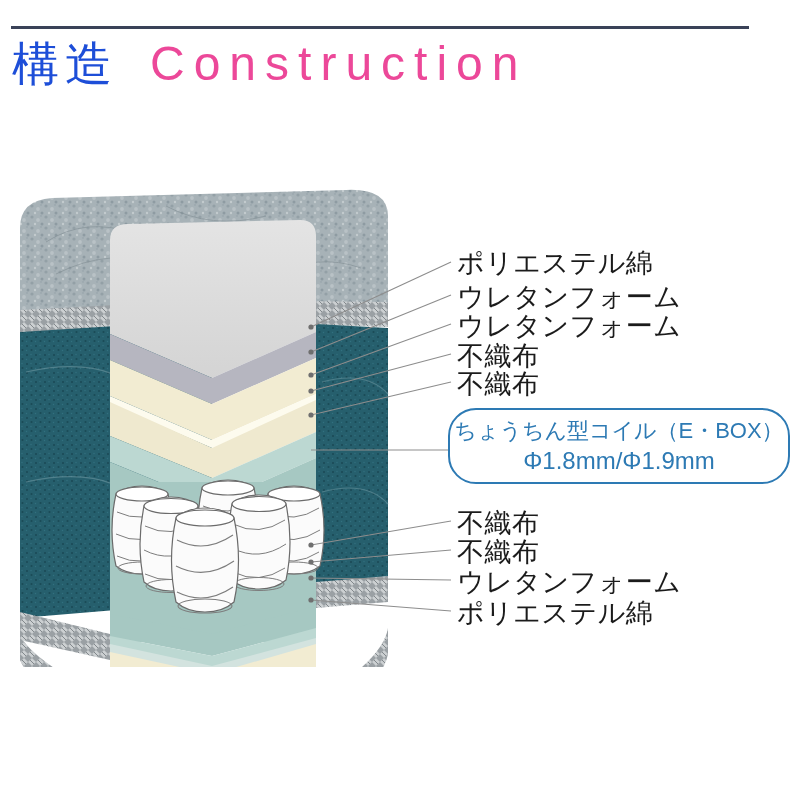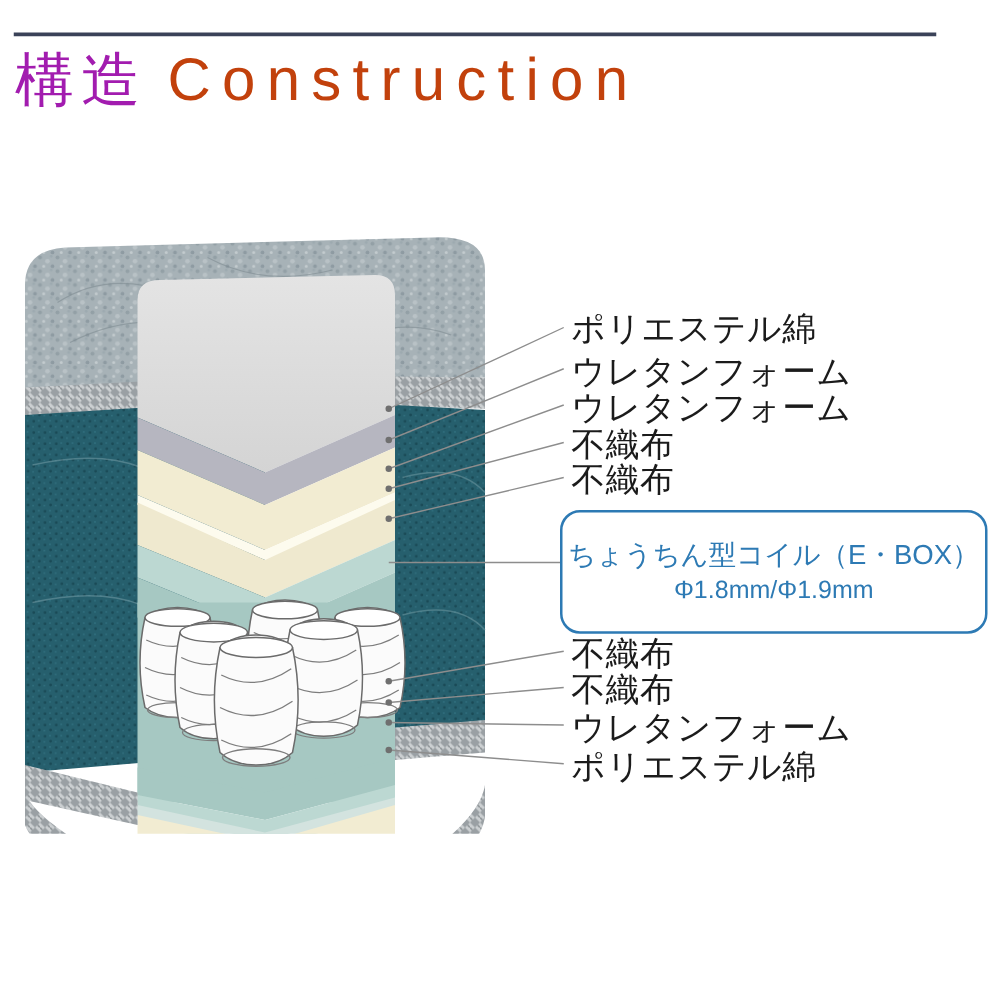--- a/index.html
+++ b/index.html
@@ -15,26 +15,26 @@
   
   .header-rule{
     position:absolute;left:11px;top:26px;width:738px;height:3px;
     background:#3a4258;
   }
   .title-row{
     position:absolute;left:12px;top:40px;width:760px;height:70px;
     display:flex;align-items:baseline;
   }
   .title-jp{
-    font-size:47px;line-height:1;color:#a21caf;
+    font-size:47px;line-height:1;color:#1d4ed8;
     letter-spacing:6px;font-weight:400;white-space:nowrap;
   }
   .title-en{
-    font-size:48px;line-height:1;color:#c2410c;
-    letter-spacing:9px;margin-left:16px;font-weight:300;white-space:nowrap;
+    font-size:48px;line-height:1;color:#ec4899;
+    letter-spacing:9px;margin-left:32px;font-weight:300;white-space:nowrap;
   }
 
   
   #illus{position:absolute;left:16px;top:182px;width:376px;height:485px;}
   #illus svg{display:block;}
 
   
   #leaders{position:absolute;left:0;top:0;width:800px;height:800px;pointer-events:none;}
 
   
@@ -52,31 +52,31 @@
   .label-top-4{left:457px;top:343px;}
   .label-top-5{left:457px;top:371px;}
 
   .label-bot-1{left:457px;top:510px;}
   .label-bot-2{left:457px;top:539px;}
   .label-bot-3{left:457px;top:569px;}
   .label-bot-4{left:457px;top:600px;}
 
   
   #callout{
-    position:absolute;left:448px;top:408px;width:342px;height:99px;
-    border:2px solid #2d7ab4;border-radius:16px;
+    position:absolute;left:448px;top:408px;width:342px;height:76px;
+    border:2px solid #2d7ab4;border-radius:28px;
     box-sizing:border-box;
     display:flex;flex-direction:column;align-items:center;justify-content:center;
     background:#ffffff;
   }
   #callout .c-line1{
     font-size:22px;color:#2d7ab4;letter-spacing:0px;line-height:1.15;white-space:nowrap;
   }
   #callout .c-line2{
-    font-size:20px;color:#2d7ab4;letter-spacing:0px;line-height:1.15;white-space:nowrap;margin-top:4px;
+    font-size:24px;color:#2d7ab4;letter-spacing:0px;line-height:1.15;white-space:nowrap;margin-top:4px;
   }
 </style>
 </head>
 <body>
 
 <div id="page">
 
   <div class="header-rule"></div>
   <div class="title-row">
     <span class="title-jp">構造</span>

